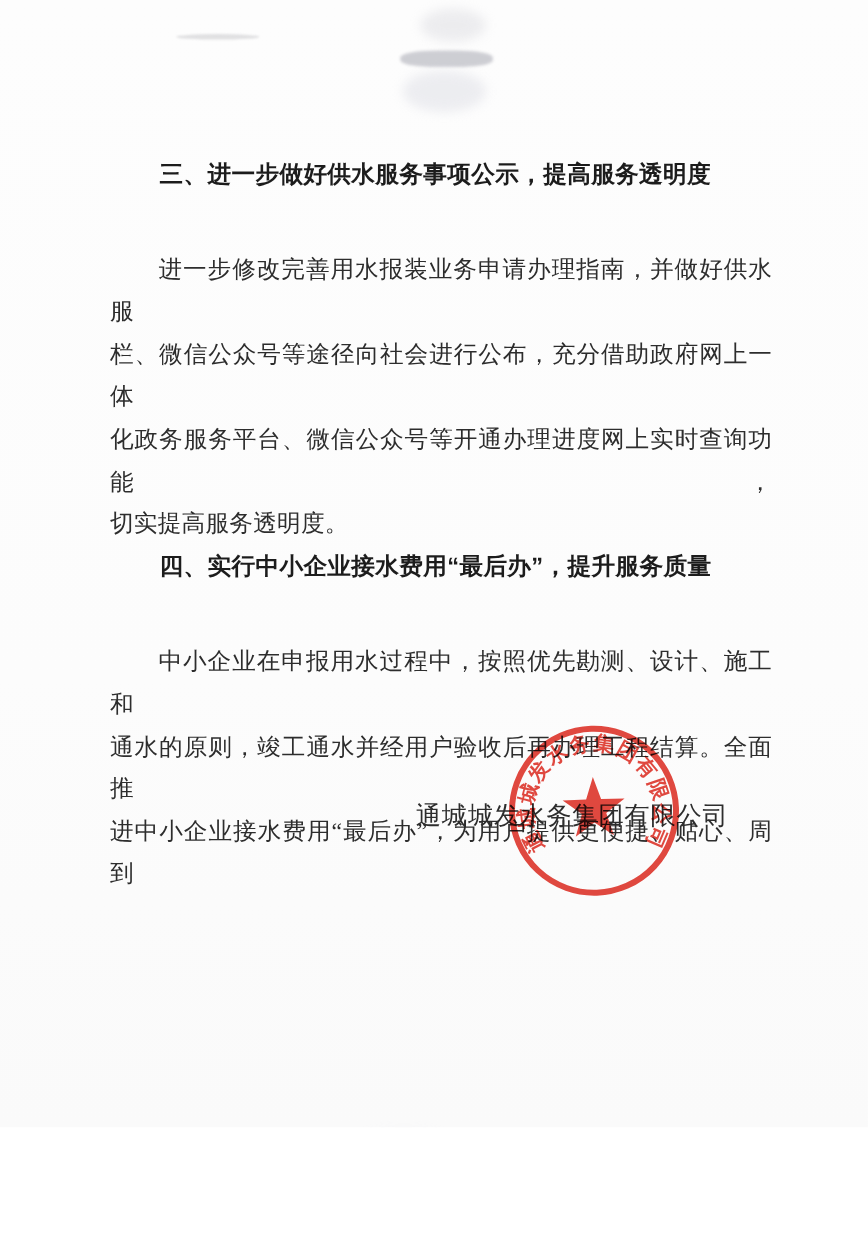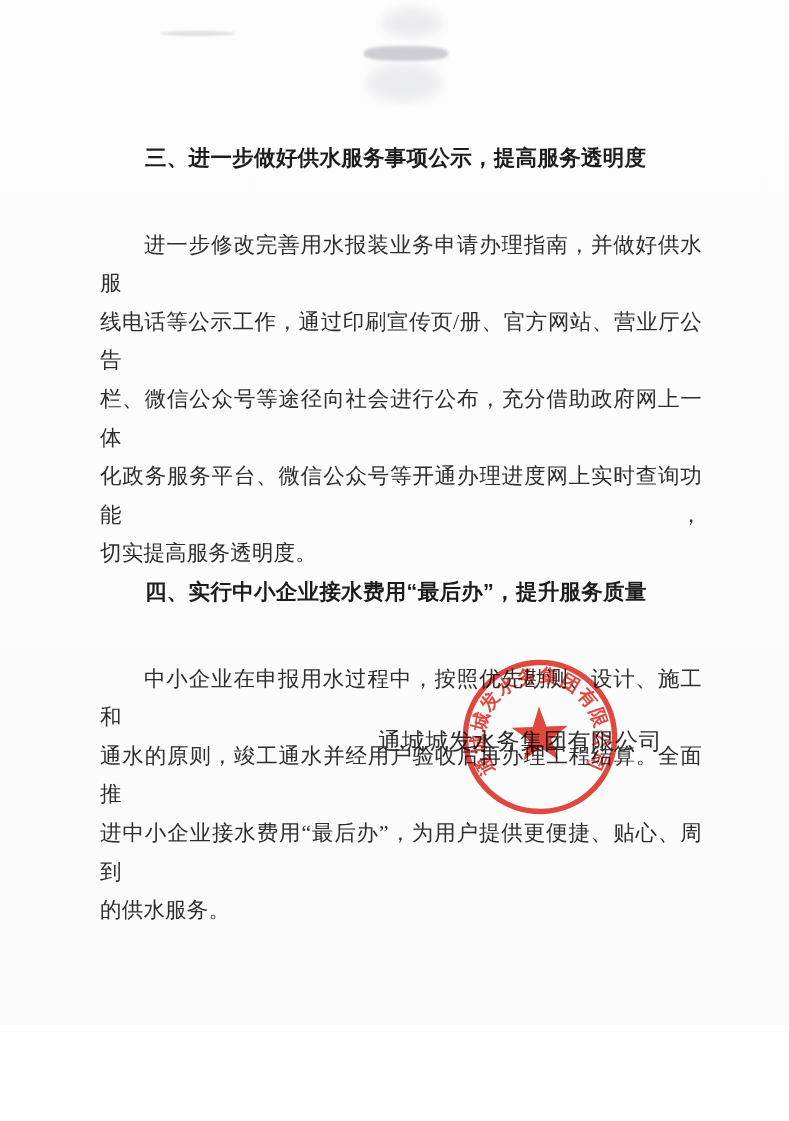--- a/index.html
+++ b/index.html
@@ -85,29 +85,27 @@
 
   <div class="smudge sm-line1"></div>
   <div class="smudge sm-blob1"></div>
   <div class="smudge sm-streak"></div>
   <div class="smudge sm-blob2"></div>
   <div class="smudge sm-bottom"></div>
 
   <div class="textblock">
     <div class="l head">三、进一步做好供水服务事项公示，提高服务透明度</div>
     <div class="l just ind">进一步修改完善用水报装业务申请办理指南，并做好供水服</div>
-    <div class="l just">线电话等公示工作，通过印刷宣传页/册、官方网站、营业厅公告</div>
     <div class="l just">栏、微信公众号等途径向社会进行公布，充分借助政府网上一体</div>
     <div class="l just">化政务服务平台、微信公众号等开通办理进度网上实时查询功能，</div>
     <div class="l">切实提高服务透明度。</div>
     <div class="l head">四、实行中小企业接水费用“最后办”，提升服务质量</div>
     <div class="l just ind">中小企业在申报用水过程中，按照优先勘测、设计、施工和</div>
     <div class="l just">通水的原则，竣工通水并经用户验收后再办理工程结算。全面推</div>
     <div class="l just">进中小企业接水费用“最后办”，为用户提供更便捷、贴心、周到</div>
-    <div class="l">的供水服务。</div>
   </div>
 
   <div class="sig-company">通城城发水务集团有限公司</div>
 
   <div class="seal">
     <svg viewBox="0 0 160 160" xmlns="http://www.w3.org/2000/svg">
       <defs>
         <path id="sealArc" d="M 34.1 112.2 A 56 56 0 1 1 125.9 112.2" fill="none"></path>
       </defs>
       <circle cx="80" cy="80" r="75.5" fill="none" stroke-width="5.5" stroke="#e0352b"></circle>

